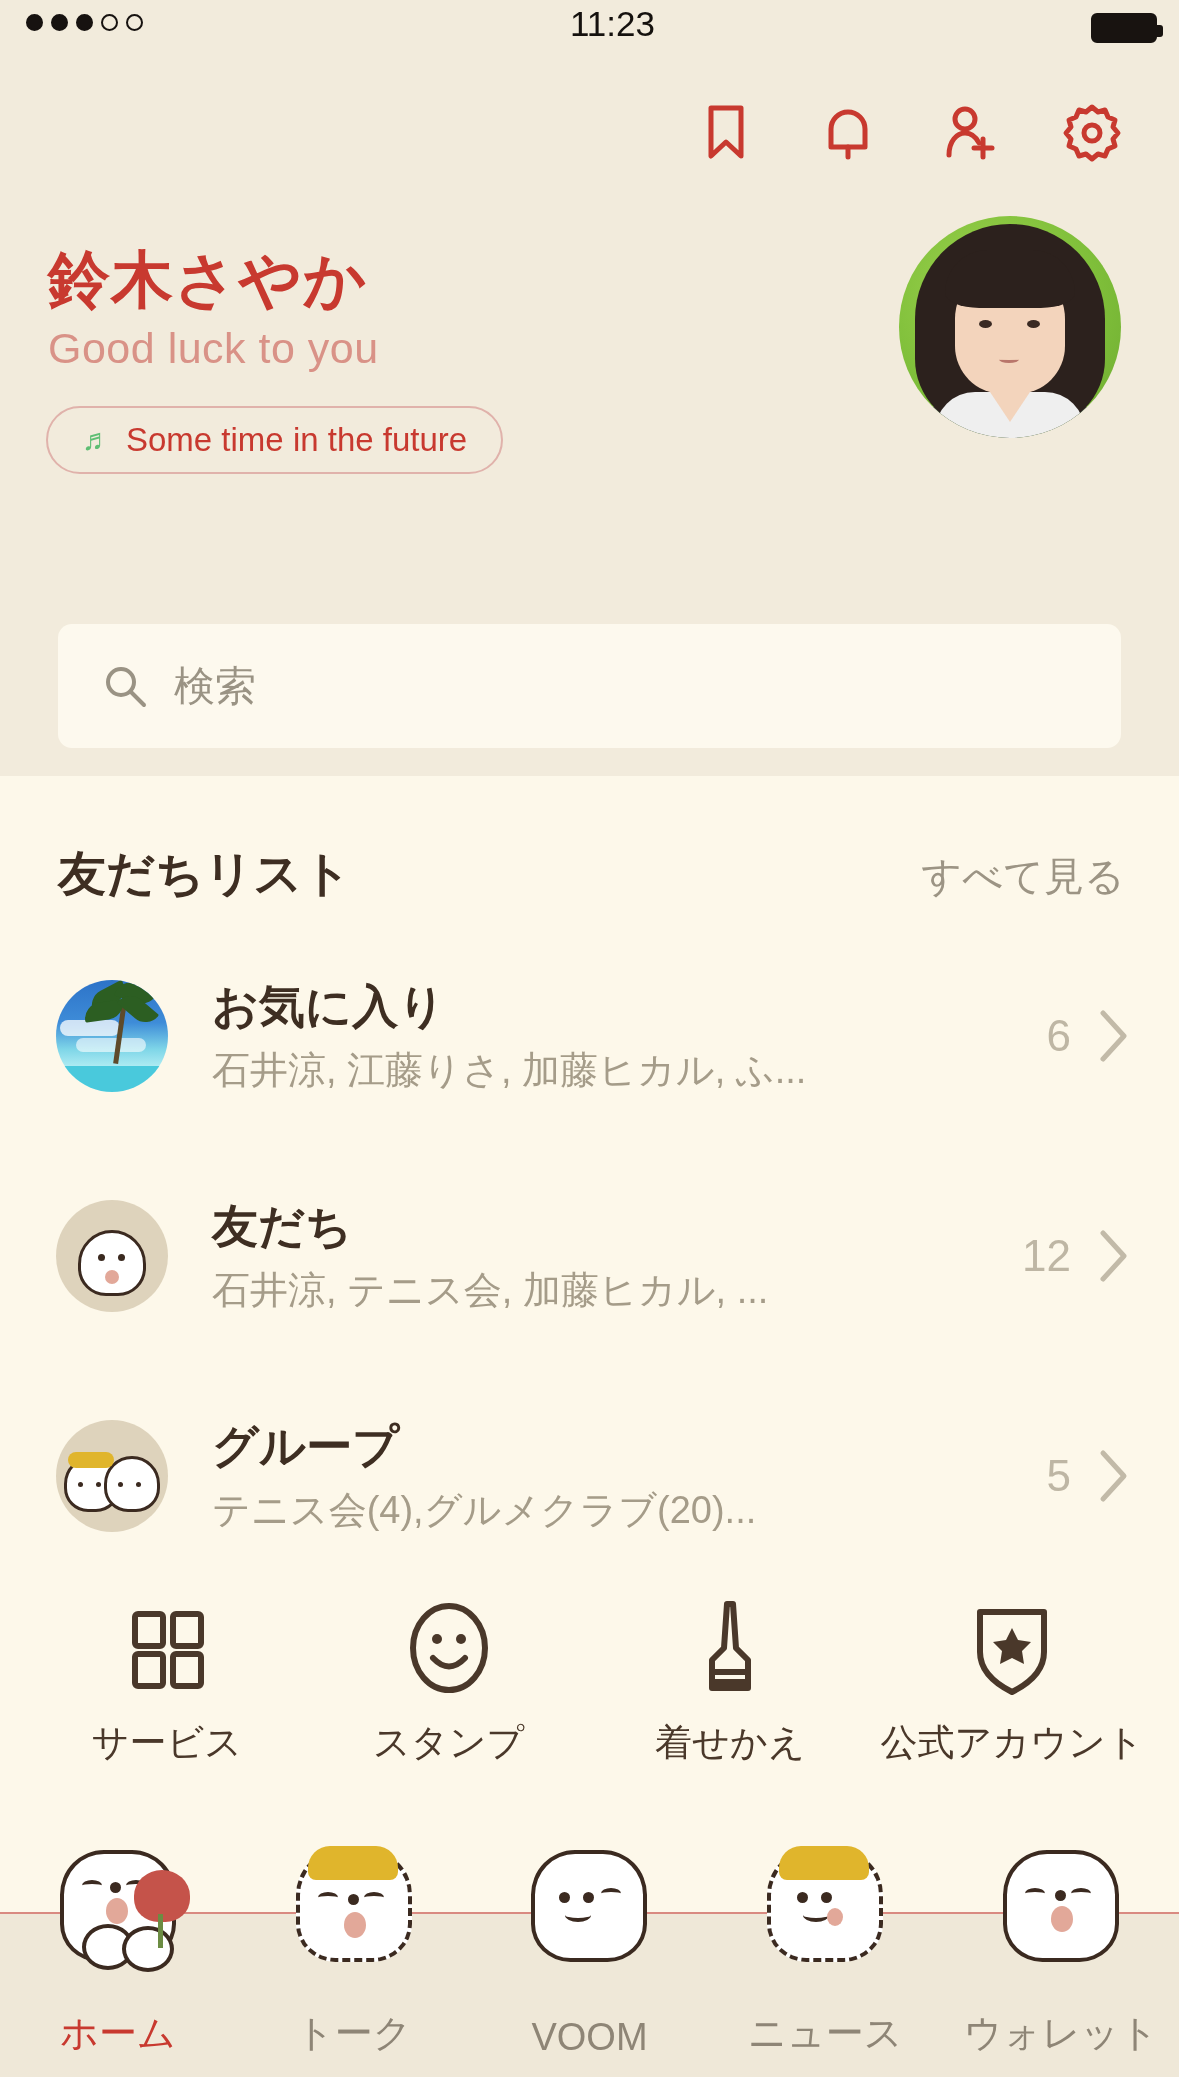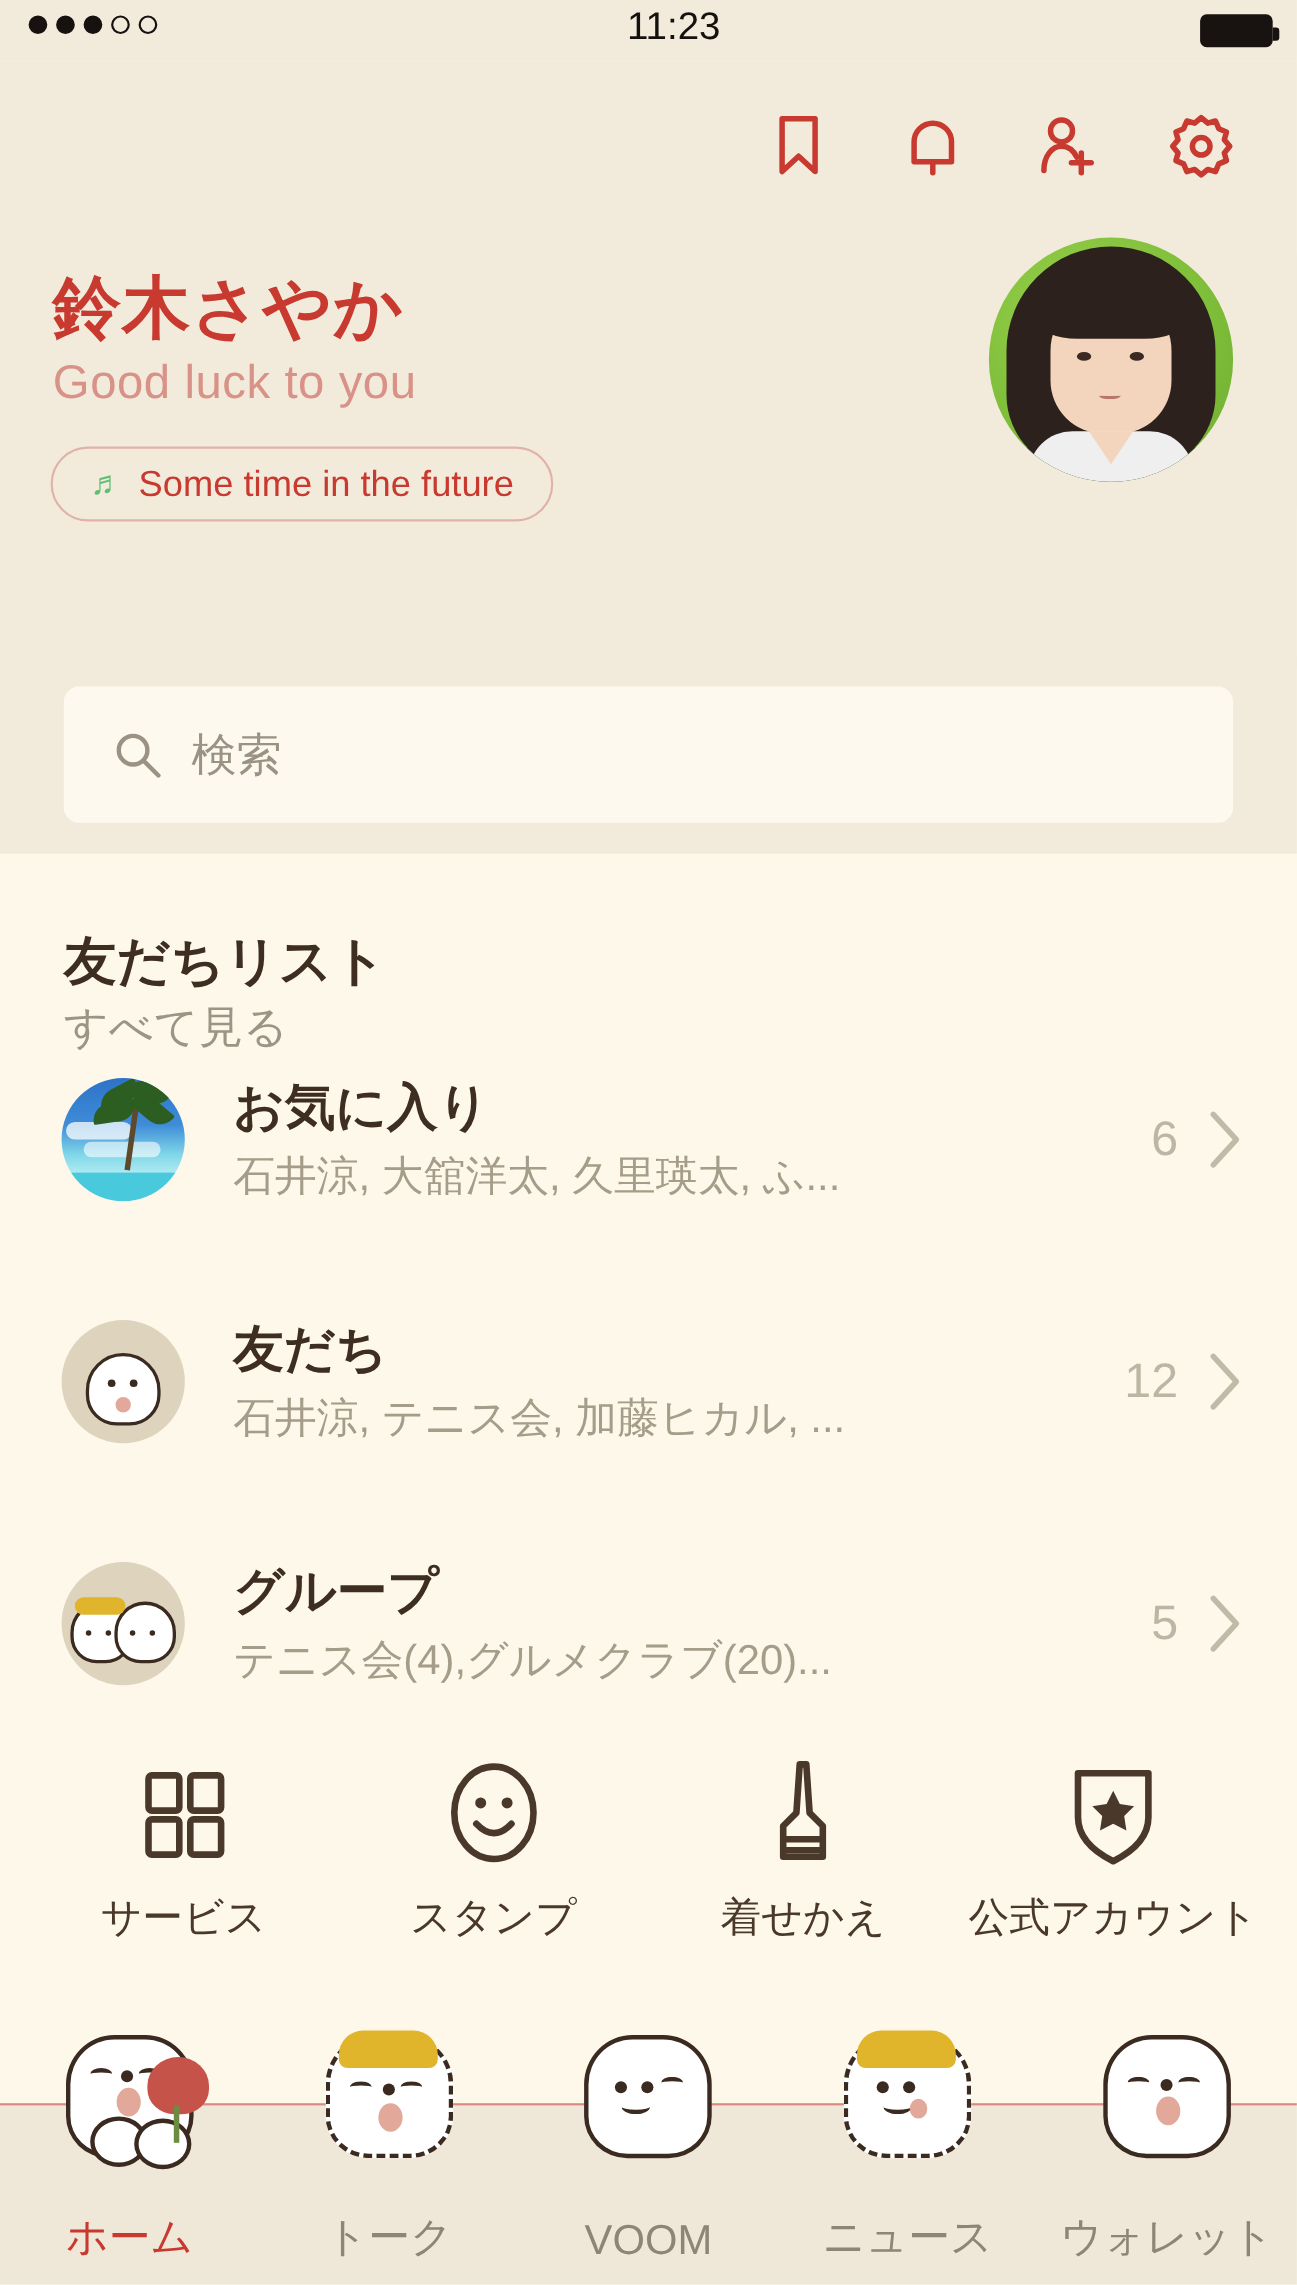--- a/index.html
+++ b/index.html
@@ -119,21 +119,20 @@
 
   
   .list-zone {
     position: absolute; top: 788px; left: 0; width: 1179px; height: 1032px;
     background: #FDF8EA;
   }
   .list-head {
     position: absolute; left: 0; top: 54px; width: 1179px;
     display: flex; align-items: baseline; justify-content: space-between;
     padding: 0 54px 0 58px;
-    flex-direction: column;
   }
   .list-title { font-size: 48px; font-weight: bold; color: #3E2E22; }
   .list-all { font-size: 40px; color: #9C9484; }
 
   .row {
     position: absolute; left: 0; width: 1179px; height: 168px;
     display: flex; align-items: center; padding: 0 48px 0 56px;
   }
   .row.r1 { top: 164px; }
   .row.r2 { top: 384px; }
@@ -308,21 +307,21 @@
           <div class="cloud1"></div>
           <div class="cloud2"></div>
         <div class="trunk"></div>
         <div class="frond f1"></div>
           <div class="frond f2"></div>
           <div class="frond f3"></div>
           <div class="frond f4"></div>
       </div>
       <div class="row-text">
         <div class="row-title">お気に入り</div>
-        <div class="row-sub">石井涼, 大舘洋太, 久里瑛太, ふ...</div>
+        <div class="row-sub">石井涼, 江藤りさ, 加藤ヒカル, ふ...</div>
       </div>
       <span class="row-count">6</span>
       <span class="row-chev">
         <svg viewBox="0 0 34 56">
             <path d="M6 5 L27 28 L6 51" fill="none" stroke="#C2BAA8" stroke-width="5" stroke-linecap="round" stroke-linejoin="round"></path>
           </svg>
       </span>
     </div>
 
     <div class="row r2">

